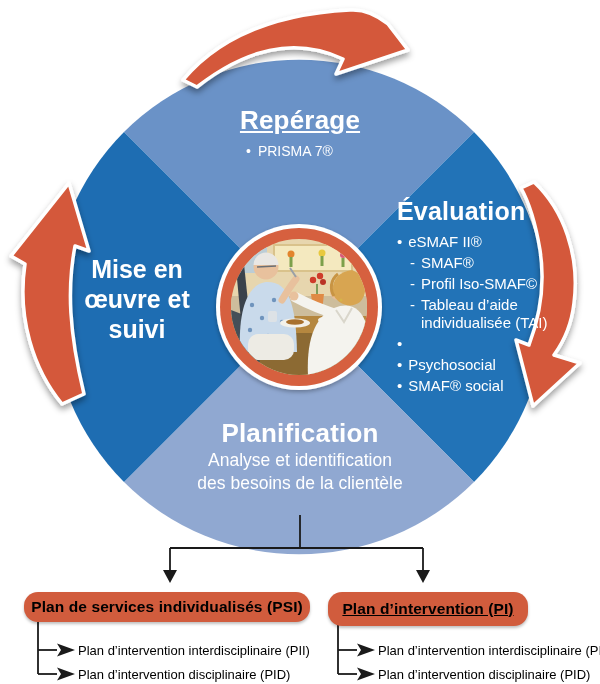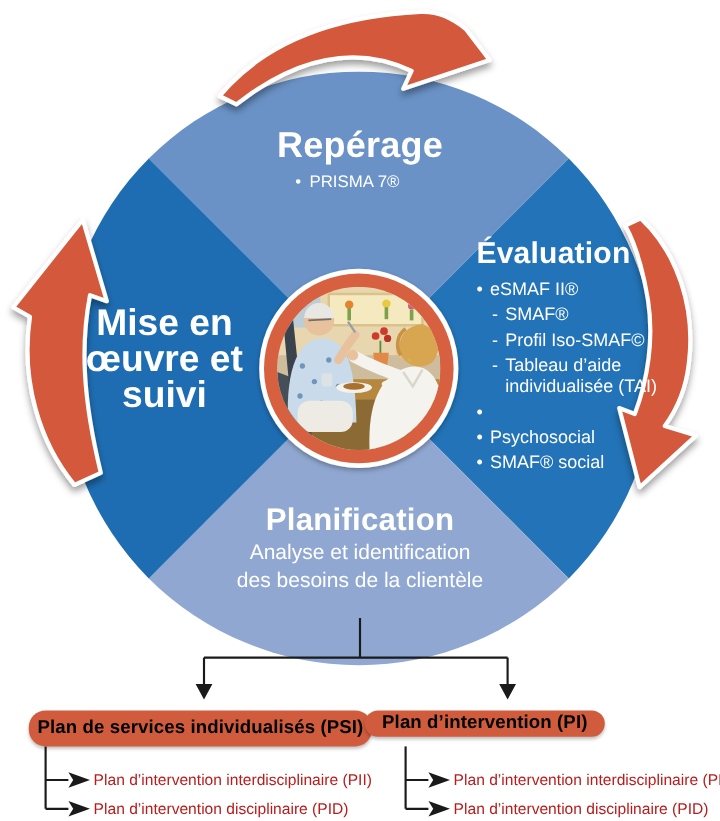--- a/index.html
+++ b/index.html
@@ -3,41 +3,41 @@
 <meta charset="utf-8">
 <style>
   html,body{margin:0;padding:0;background:#fff;}
   .stage{
     position:relative;width:600px;height:684px;background:#ffffff;
     font-family:"Liberation Sans", sans-serif;overflow:hidden;
   }
   svg.diagram{position:absolute;left:0;top:0;}
   .label{position:absolute;color:#fff;}
   .q-title{font-weight:bold;letter-spacing:.2px;}
-  .reperage-title{left:180px;top:105px;width:240px;text-align:center;font-size:30px;}
+  .reperage-title{left:180px;top:105px;width:240px;text-align:center;font-size:26px;text-decoration:underline;}
   .prisma-row{left:246px;top:143px;font-size:14px;display:flex;gap:7px;align-items:baseline;}
   .evaluation-block{left:397px;top:197px;width:152px;}
   .evaluation-title{font-size:25px;font-weight:bold;letter-spacing:.2px;}
   .ev-items{margin-top:7px;font-size:15px;}
   .ev-row{display:flex;gap:6px;line-height:18px;margin-top:3px;}
   .ev-row.dash{padding-left:13px;}
   .ev-row .ev-label{max-width:128px;}
-  .mise-block{left:37px;top:254px;width:200px;text-align:center;font-size:31px;font-weight:bold;line-height:30px;}
+  .mise-block{left:37px;top:254px;width:200px;text-align:center;font-size:25px;font-weight:bold;line-height:30px;}
   .planification-block{left:150px;top:418px;width:300px;text-align:center;}
   .planification-title{font-size:26px;font-weight:bold;letter-spacing:.2px;}
   .planification-sub{margin-top:0;font-size:17.5px;line-height:23px;}
   .flow-box{
     position:absolute;background:#d15c3d;border-radius:14px;color:#000000;
     display:flex;align-items:center;justify-content:center;
     font-weight:bold;font-size:15.5px;letter-spacing:.1px;
     box-shadow:0 2px 3px rgba(0,0,0,.25);
   }
   .psi-box{left:24px;top:592px;width:286px;height:30px;}
-  .pi-box{left:304px;top:592px;width:200px;height:22px;}
-  .sub-label{position:absolute;color:#b91c1c;font-size:13px;transform:translateY(-50%);white-space:nowrap;}
+  .pi-box{left:328px;top:592px;width:200px;height:34px;text-decoration:underline;}
+  .sub-label{position:absolute;color:#000000;font-size:13px;transform:translateY(-50%);white-space:nowrap;}
   .sub-l1{left:78px;top:650px;}
   .sub-l2{left:78px;top:674px;}
   .sub-r1{left:378px;top:650px;}
   .sub-r2{left:378px;top:674px;}
 </style>
 </head>
 <body>
 
 <div class="stage">
 

